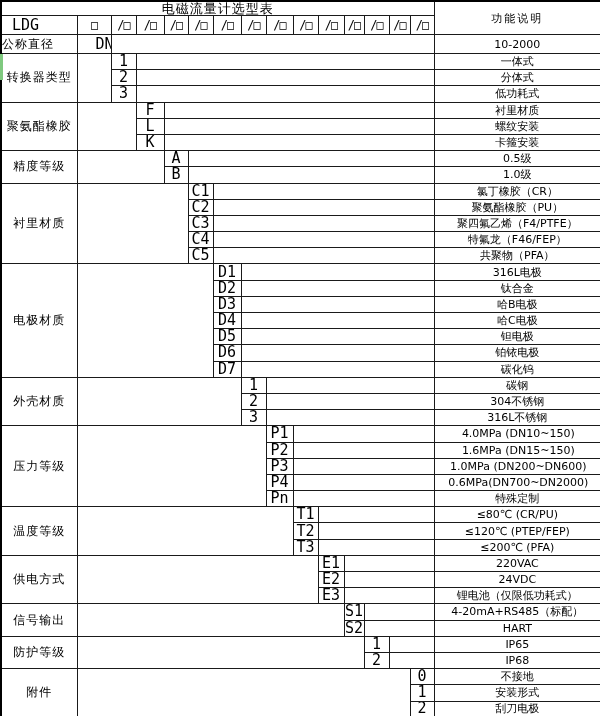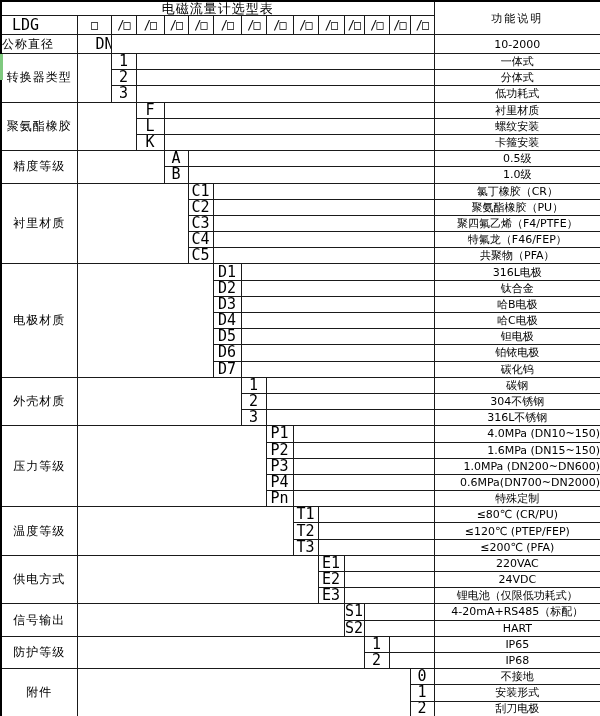--- a/index.html
+++ b/index.html
@@ -12,21 +12,21 @@
   tr.model-row{height:19px;}
   tr.dn-row{height:19px;}
   .title-cell{font-size:13px;letter-spacing:1px;}
   .fn-header{font-size:11px;letter-spacing:2px;}
   .label-cell{font-size:12px;letter-spacing:1px;}
   .left-label{text-align:left;margin-left:30px;}
   .model-cell{text-align:left;padding-left:10px;}
   .code{font-family:"DejaVu Sans Mono","DejaVu Sans",monospace;font-size:15px;}
   .slot{font-family:"DejaVu Sans Mono","DejaVu Sans",monospace;font-size:12px;letter-spacing:-1px;}
   .desc{font-size:11px;}
-  .desc.left{text-align:right;padding-left:2px;}
+  .desc.left{text-align:center;padding-left:2px;}
   .artifact{position:absolute;left:0;top:54px;width:3px;height:26px;background:#7fc97f;z-index:3;}
 </style>
 </head>
 <body>
 
 <div class="artifact"></div>
 
 <table>
   <colgroup>
     <col style="width:76px">

